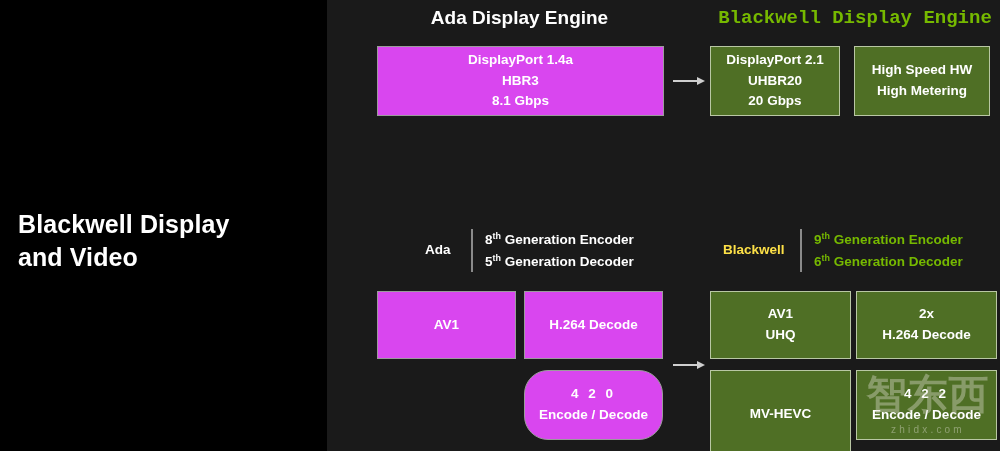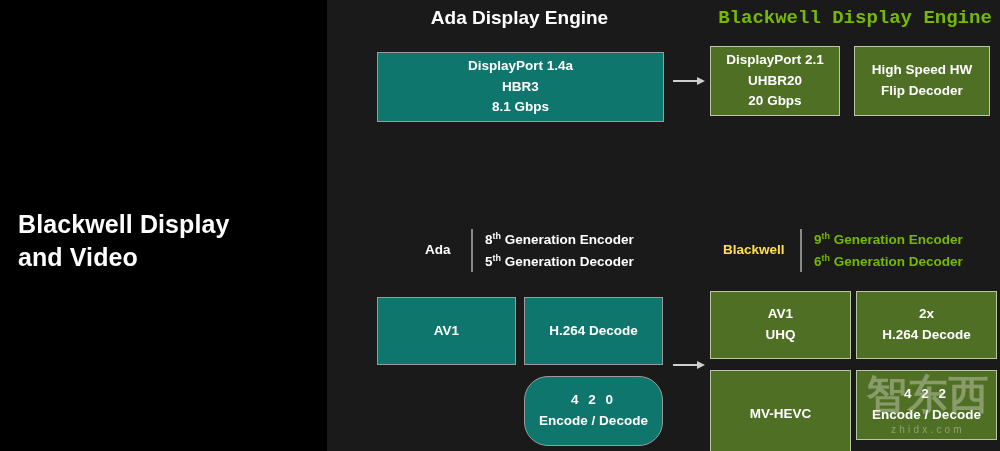--- a/index.html
+++ b/index.html
@@ -62,23 +62,22 @@
     flex-direction: column;
     align-items: center;
     justify-content: center;
     text-align: center;
     color: #ffffff;
     font-size: 13.5px;
     font-weight: bold;
     line-height: 1.52;
   }
   .box.dark {
-    background: #0f766e;
+    background: #d946ef;
     border: 1.5px solid #9b9b9b;
-    margin-top: 6px;
   }
   .box.green {
     background: #4f6f25;
     border: 1.5px solid #b9c7a4;
   }
   .box .line { display: block; }
   .spaced { letter-spacing: 3px; }
 
   
   .arrow {
@@ -191,21 +190,21 @@
     </div>
 
     <div class="box green" style="left:383px; top:46px; width:130px; height:70px;">
       <span class="line">DisplayPort 2.1</span>
       <span class="line">UHBR20</span>
       <span class="line">20 Gbps</span>
     </div>
 
     <div class="box green" style="left:527px; top:46px; width:136px; height:70px;">
       <span class="line">High Speed HW</span>
-      <span class="line">Flip Decoder</span>
+      <span class="line">High Metering</span>
     </div>
 
     <div class="gen-name ada" style="left:98px; top:242px;">Ada</div>
 
     <div class="divider" style="left:144px; top:229px; height:43px;"></div>
 
     <div class="gen-list ada" style="left:158px; top:229px;">
       <div>
         <span>8</span><sup>th</sup><span> Generation Encoder</span>
       </div>

